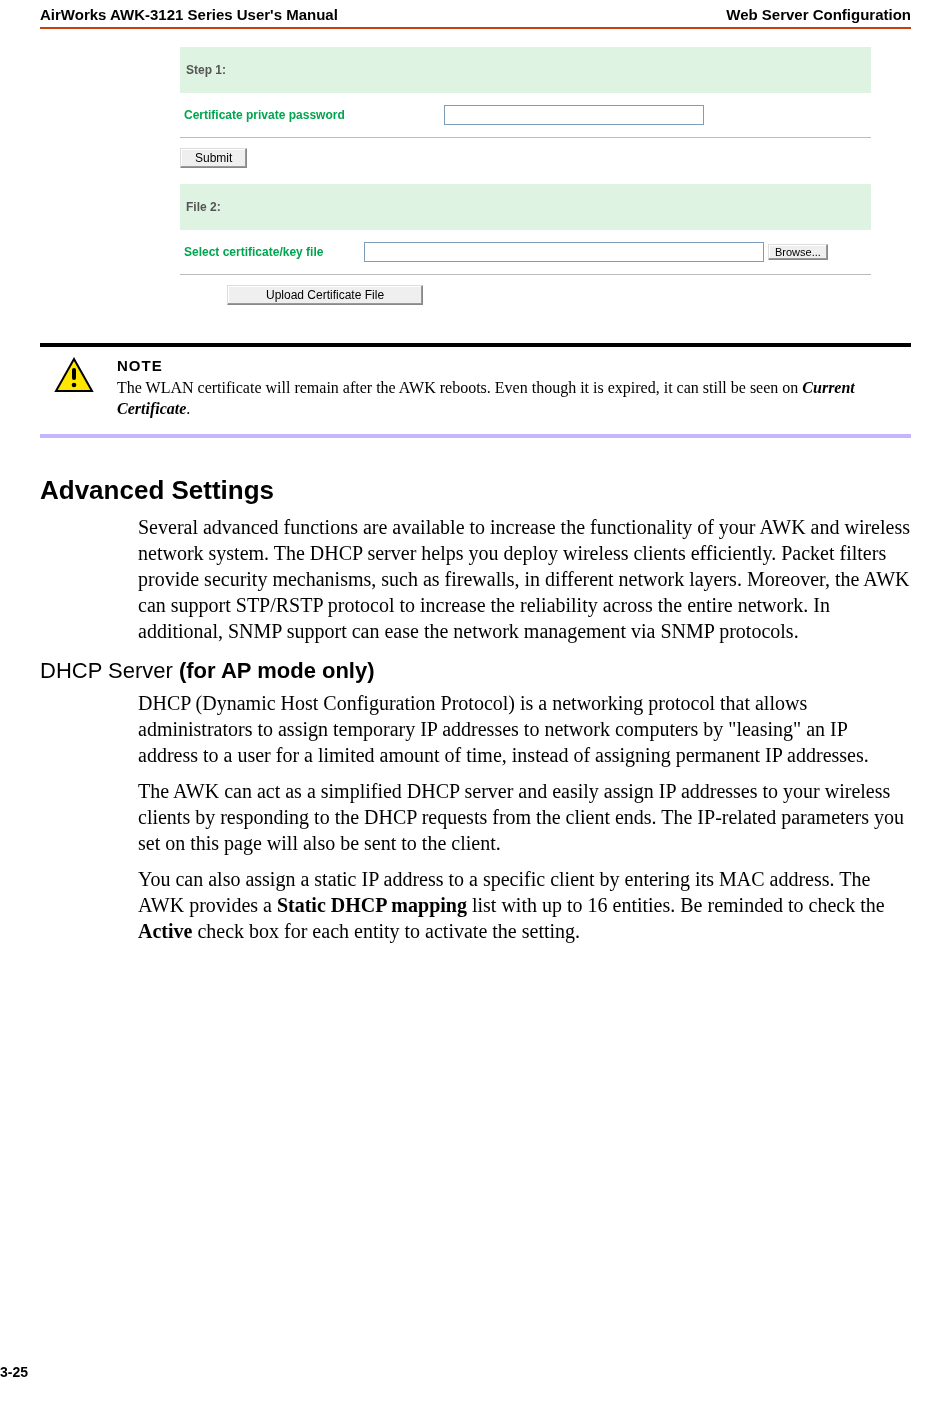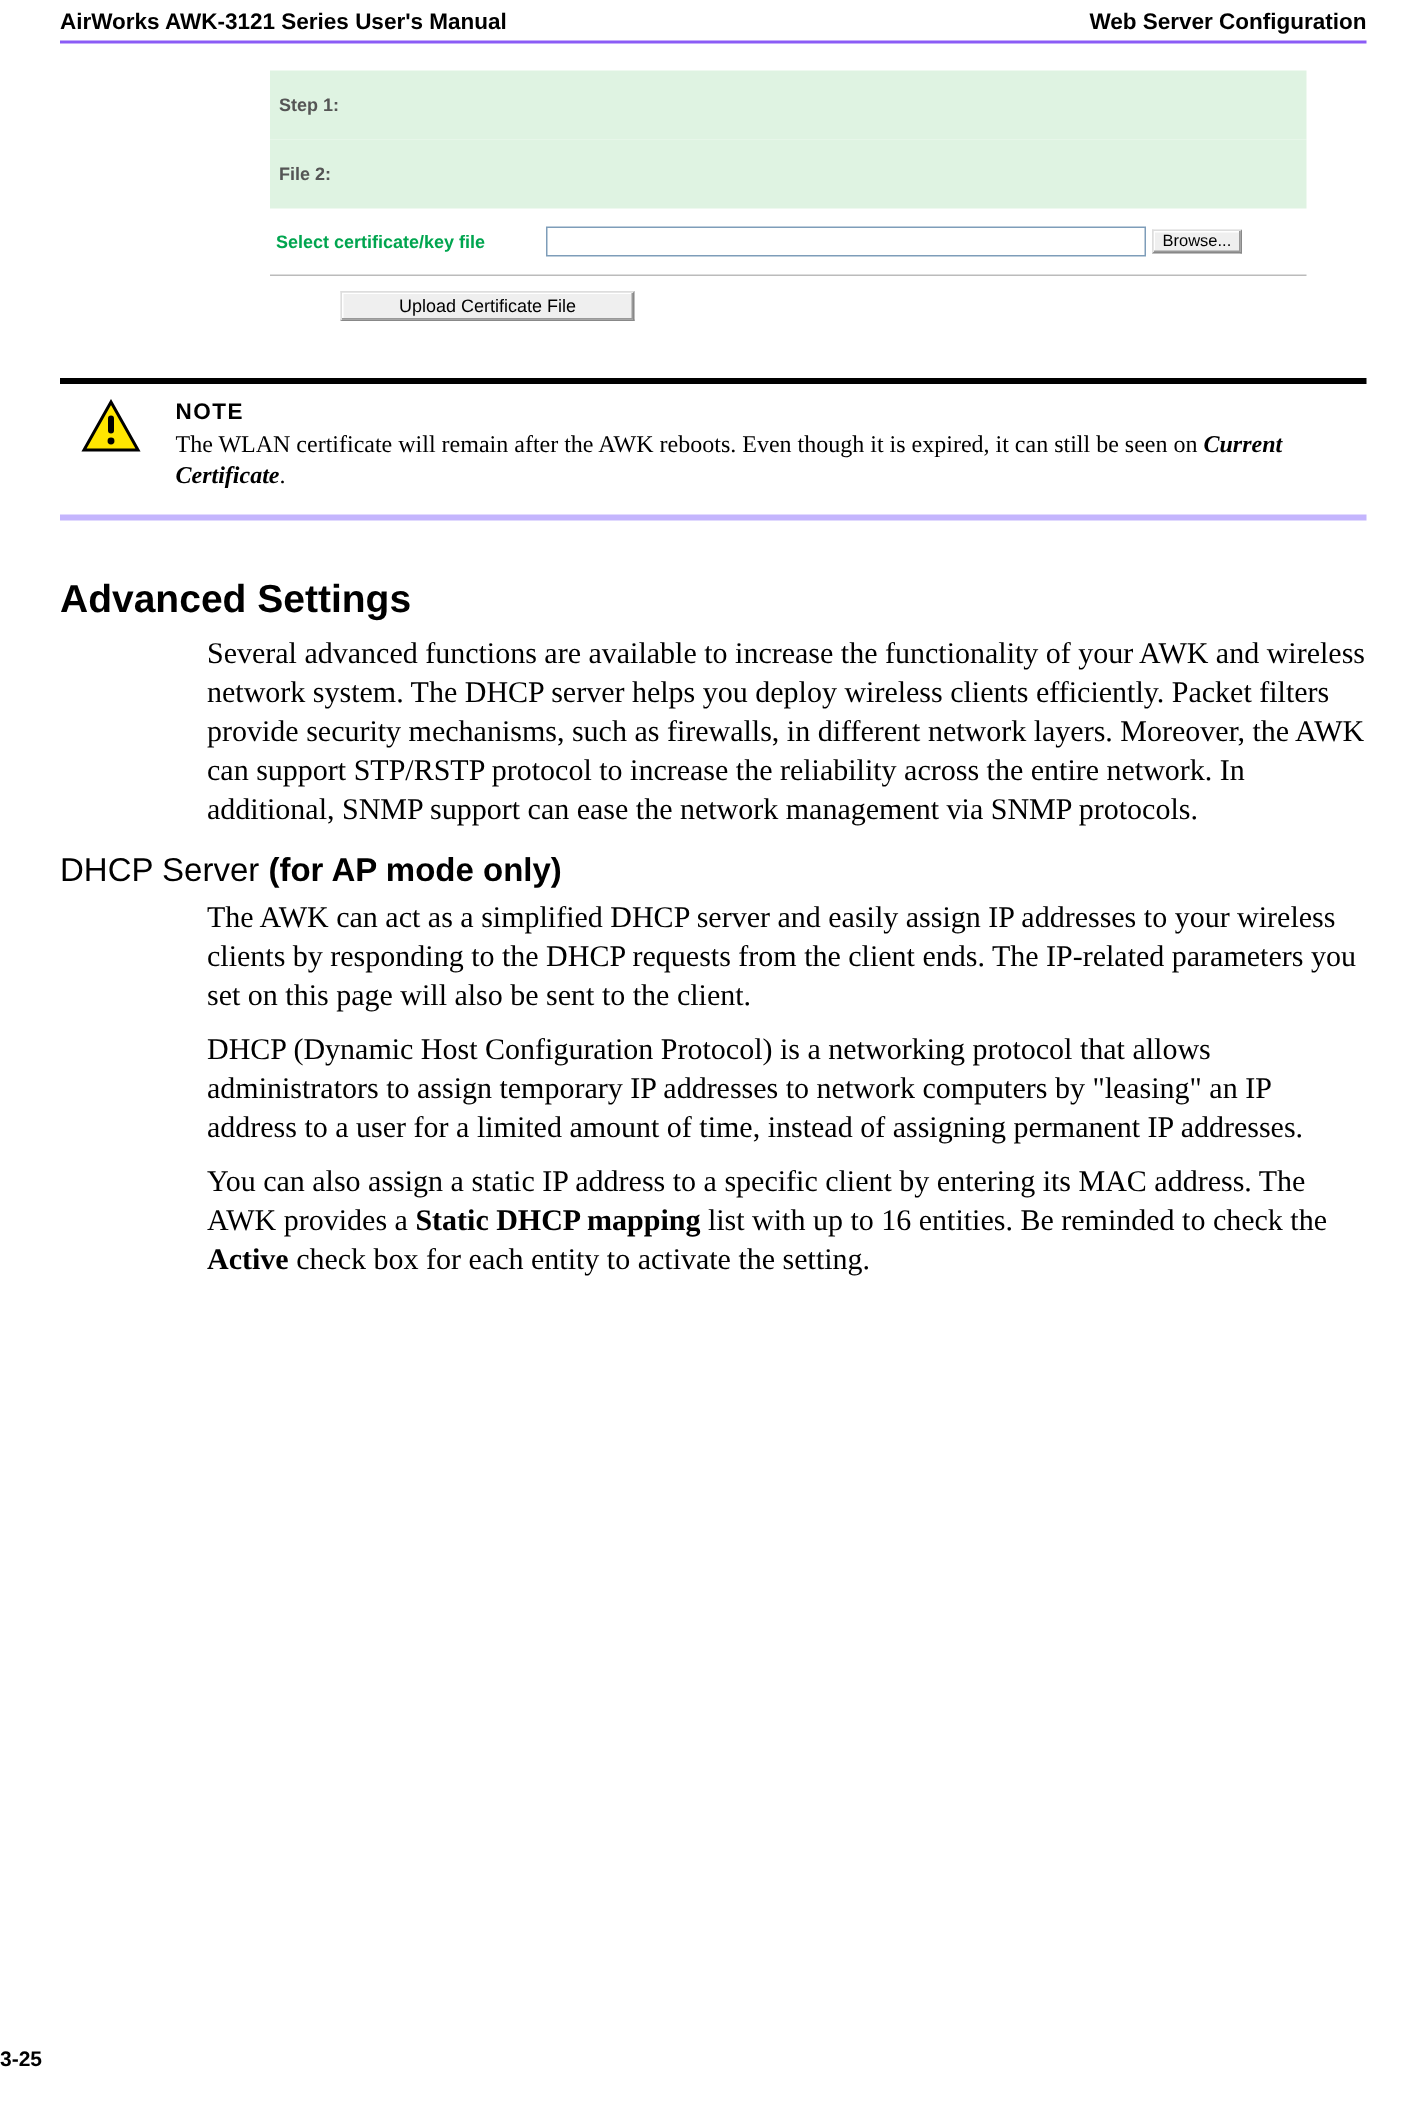--- a/index.html
+++ b/index.html
@@ -13,21 +13,21 @@
   .page {
     padding: 0 40px 40px 40px;
     box-sizing: border-box;
   }
   .doc-header {
     display: flex;
     justify-content: space-between;
     font-weight: bold;
     font-size: 15px;
     padding: 6px 0 4px 0;
-    border-bottom: 2px solid #8b5cf6;
+    border-bottom: 2px solid #c2410c;
     margin-bottom: 18px;
   }
   .screenshot-wrap {
     margin-left: 140px;
     margin-right: 40px;
   }
   .panel-header {
     background: #dff3e2;
     padding: 16px 6px;
     font-size: 12px;
@@ -141,20 +141,28 @@
 <div class="page">
 
   <div class="doc-header">
     <span>AirWorks AWK-3121 Series User's Manual</span>
     <span>Web Server Configuration</span>
   </div>
 
   <div class="screenshot-wrap">
 
     <div class="panel-header">Step 1:</div>
+    <div class="panel-body">
+      <div class="form-row">
+        <span class="form-label">Certificate private password</span>
+        <input type="text" class="text-input" value="" style="">
+      </div>
+      <hr class="hr">
+      <button class="winbtn">Submit</button>
+    </div>
 
     <div class="panel-header">File 2:</div>
     <div class="panel-body">
       <div class="form-row">
         <span class="form-label" style="width:180px;">Select certificate/key file</span>
         <input type="text" class="text-input wide" value="" style="">
         <button class="winbtn small" style="margin-left:4px;">Browse...</button>
       </div>
       <hr class="hr">
       <button class="winbtn" style="padding:2px 38px;margin-left:47px;">Upload Certificate File</button>
@@ -177,22 +185,22 @@
     </div>
   </div>
 
   <div class="h1">Advanced Settings</div>
   <p class="body-text">Several advanced functions are available to increase the functionality of your AWK and wireless network system. The DHCP server helps you deploy wireless clients efficiently. Packet filters provide security mechanisms, such as firewalls, in different network layers. Moreover, the AWK can support STP/RSTP protocol to increase the reliability across the entire network. In additional, SNMP support can ease the network management via SNMP protocols.</p>
 
   <div class="h2">
     <span class="h2-part-regular">DHCP Server </span><b>(for AP mode only)</b>
   </div>
 
+  <p class="body-text">DHCP (Dynamic Host Configuration Protocol) is a networking protocol that allows administrators to assign temporary IP addresses to network computers by "leasing" an IP address to a user for a limited amount of time, instead of assigning permanent IP addresses.</p>
   <p class="body-text">The AWK can act as a simplified DHCP server and easily assign IP addresses to your wireless clients by responding to the DHCP requests from the client ends. The IP-related parameters you set on this page will also be sent to the client.</p>
-  <p class="body-text">DHCP (Dynamic Host Configuration Protocol) is a networking protocol that allows administrators to assign temporary IP addresses to network computers by "leasing" an IP address to a user for a limited amount of time, instead of assigning permanent IP addresses.</p>
   <p class="body-text">
     <span>You can also assign a static IP address to a specific client by entering its MAC address. The AWK provides a </span><b>Static DHCP mapping</b><span> list with up to 16 entities. Be reminded to check the </span><b>Active</b><span> check box for each entity to activate the setting.</span>
   </p>
 
 </div>
 
 <div class="page-num">3-25</div>
 </div>
 
 </body></html>

